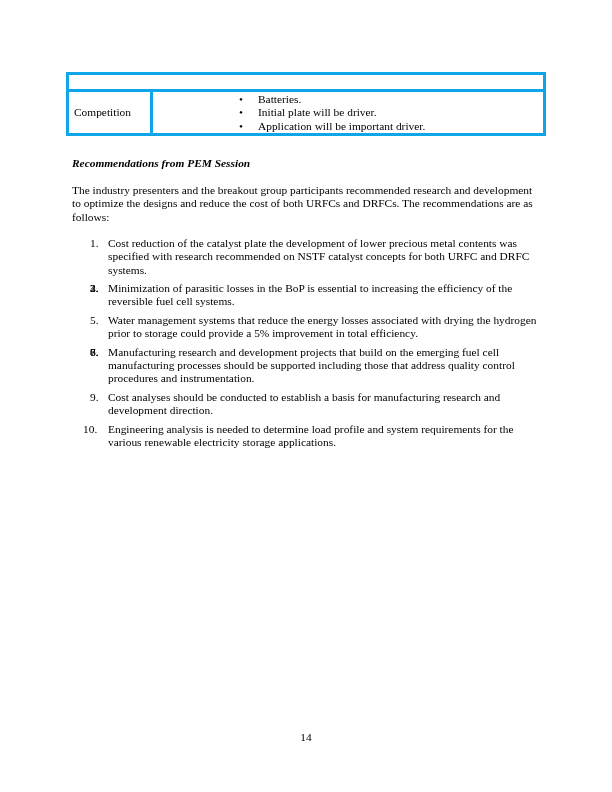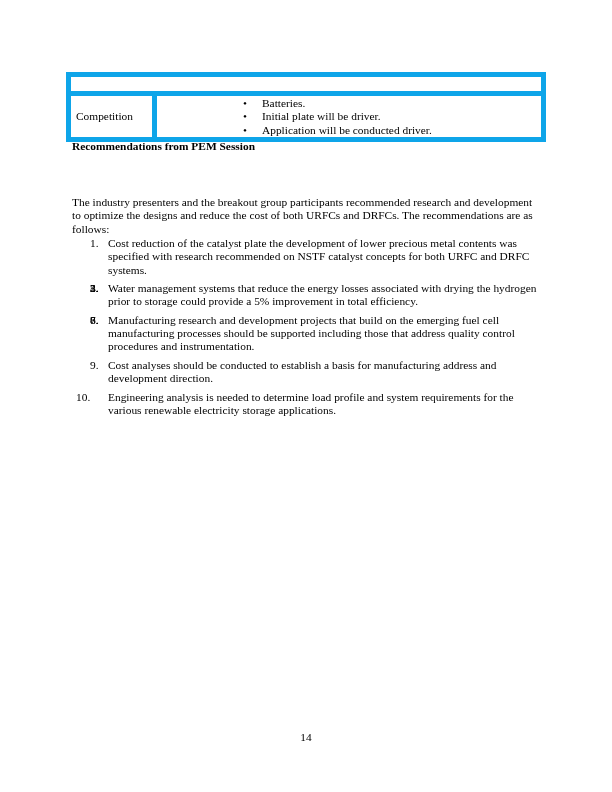--- a/index.html
+++ b/index.html
@@ -23,21 +23,21 @@
       width: 612px; height: 792px;
     }
     table.comp {
       position: absolute;
       left: 66px;
       top: 72px;
       width: 480px;
       border-collapse: collapse;
     }
     table.comp td {
-      border: 5px solid #0ea5e9;
+      border: 3px solid #0ea5e9;
       padding: 0;
       vertical-align: middle;
       font-family: Liberation Serif, serif;
     }
     table.comp tr.blank td {
       height: 14px;
     }
     table.comp td.label {
       width: 76px;
       padding-left: 5px;
@@ -58,27 +58,28 @@
     }
     ul.bullets li::before {
       content: "\2022";
       position: absolute;
       left: 0;
       top: 0;
     }
     .heading {
       position: absolute;
       left: 72px;
-      top: 140px;
+      top: 157px;
       font-weight: bold;
+      font-style: italic;
     }
     .intro {
       position: absolute;
       left: 72px;
-      top: 196px;
+      top: 184px;
       width: 470px;
     }
     ol.recs {
       position: absolute;
       left: 72px;
       top: 237px;
       width: 470px;
       margin: 0;
       padding: 0;
       list-style: none;
@@ -87,21 +88,21 @@
       position: relative;
       padding-left: 36px;
       margin-bottom: 5.2px;
     }
     ol.recs li .num {
       position: absolute;
       left: 18px;
       top: 0;
     }
     ol.recs li.two-digit .num {
-      left: 4px;
+      left: 11px;
     }
     .page-number {
       position: absolute;
       left: 0;
       width: 612px;
       top: 731px;
       text-align: center;
     }
   </style>
 </head>
@@ -113,39 +114,39 @@
     <tbody>
         <tr class="blank">
       <td colspan="2"></td>
     </tr>
     <tr>
       <td class="label">Competition</td>
       <td class="content">
         <ul class="bullets">
           <li>Batteries.</li>
           <li>Initial plate will be driver.</li>
-          <li>Application will be conducted driver.</li>
+          <li>Application will be important driver.</li>
         </ul>
       </td>
     </tr>
   </tbody>
     </table>
 
   <div class="heading">Recommendations from PEM Session</div>
 
   <div class="intro">The industry presenters and the breakout group participants recommended research and development to optimize the designs and reduce the cost of both URFCs and DRFCs. The recommendations are as follows:</div>
 
   <ol class="recs">
     <li><span class="num">1.</span><span>Cost reduction of the catalyst plate the development of lower precious metal contents was specified with research recommended on NSTF catalyst concepts for both URFC and DRFC systems.</span></li>
     <li><span class="num">2.</span></li>
     <li><span class="num">3.</span></li>
-    <li><span class="num">4.</span></li>
+    <li><span class="num">4.</span><span>Minimization of parasitic losses in the BoP is essential to increasing the efficiency of the reversible fuel cell systems.</span></li>
     <li><span class="num">5.</span><span>Water management systems that reduce the energy losses associated with drying the hydrogen prior to storage could provide a 5% improvement in total efficiency.</span></li>
     <li><span class="num">6.</span></li>
     <li><span class="num">7.</span></li>
     <li><span class="num">8.</span><span>Manufacturing research and development projects that build on the emerging fuel cell manufacturing processes should be supported including those that address quality control procedures and instrumentation.</span></li>
-    <li><span class="num">9.</span><span>Cost analyses should be conducted to establish a basis for manufacturing address and development direction.</span></li>
+    <li><span class="num">9.</span><span>Cost analyses should be conducted to establish a basis for manufacturing research and development direction.</span></li>
     <li class="two-digit"><span class="num">10.</span><span>Engineering analysis is needed to determine load profile and system requirements for the various renewable electricity storage applications.</span></li>
   </ol>
 
   <div class="page-number">14</div>
 
 </div>
 
 </body></html>

